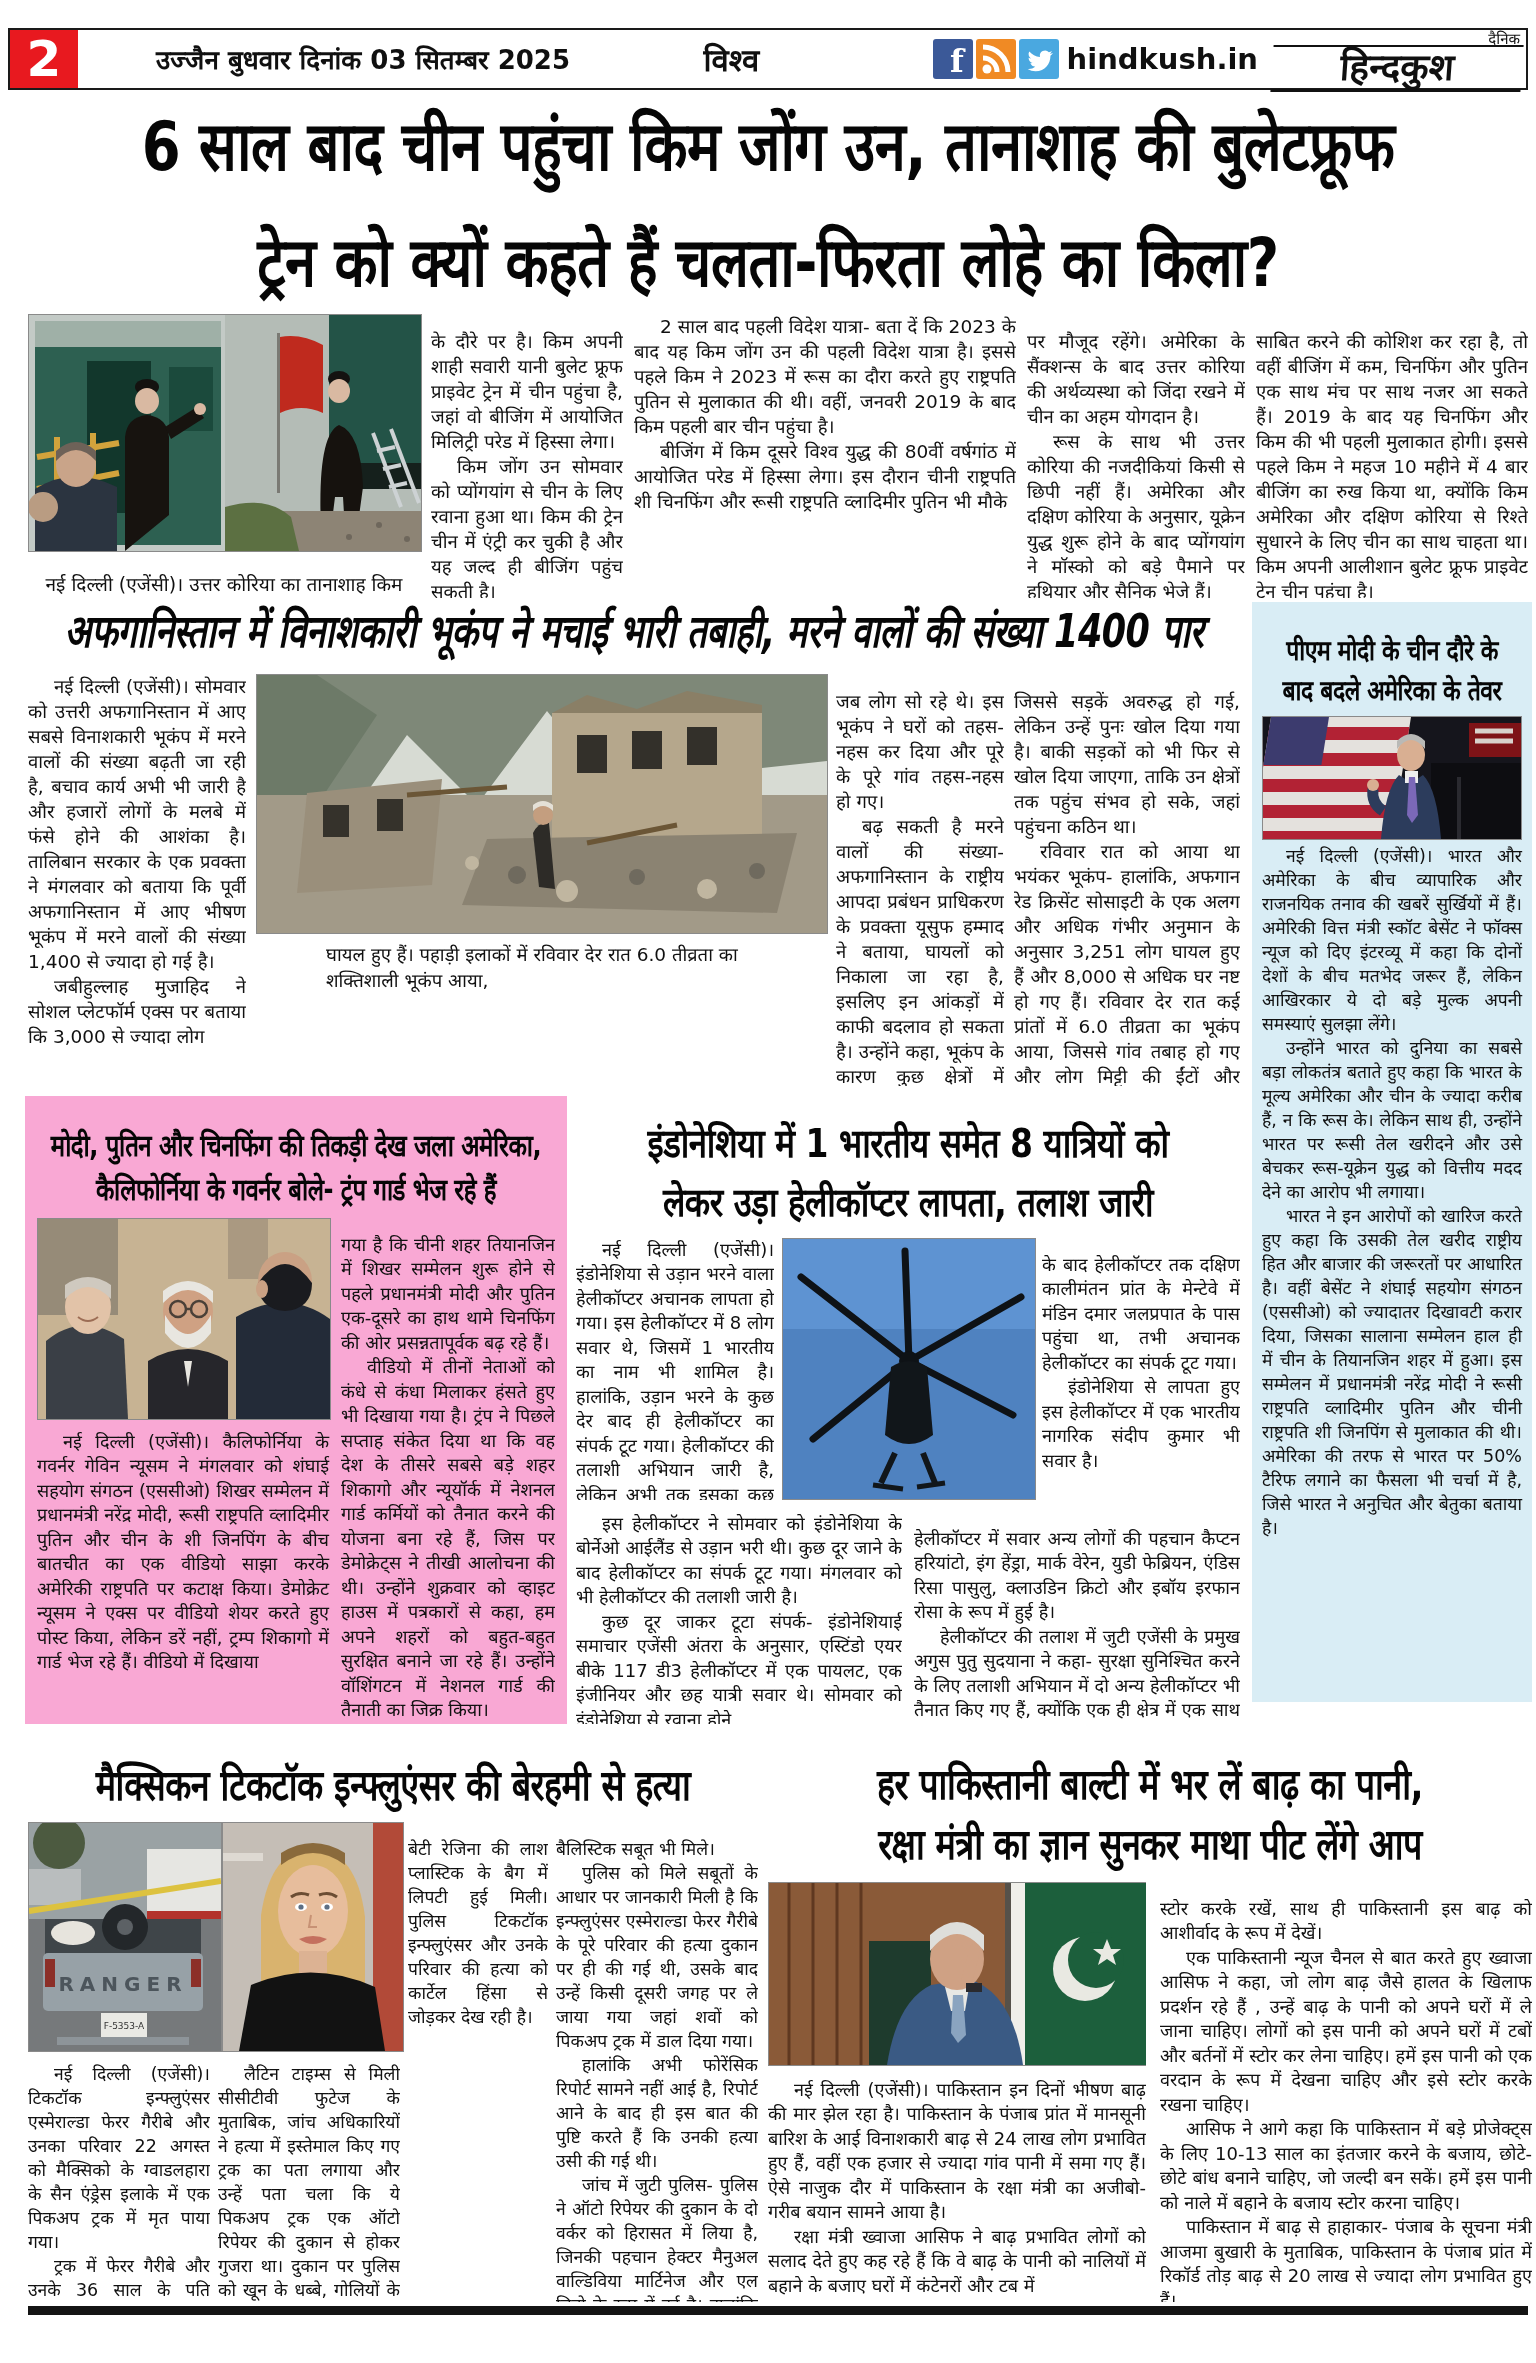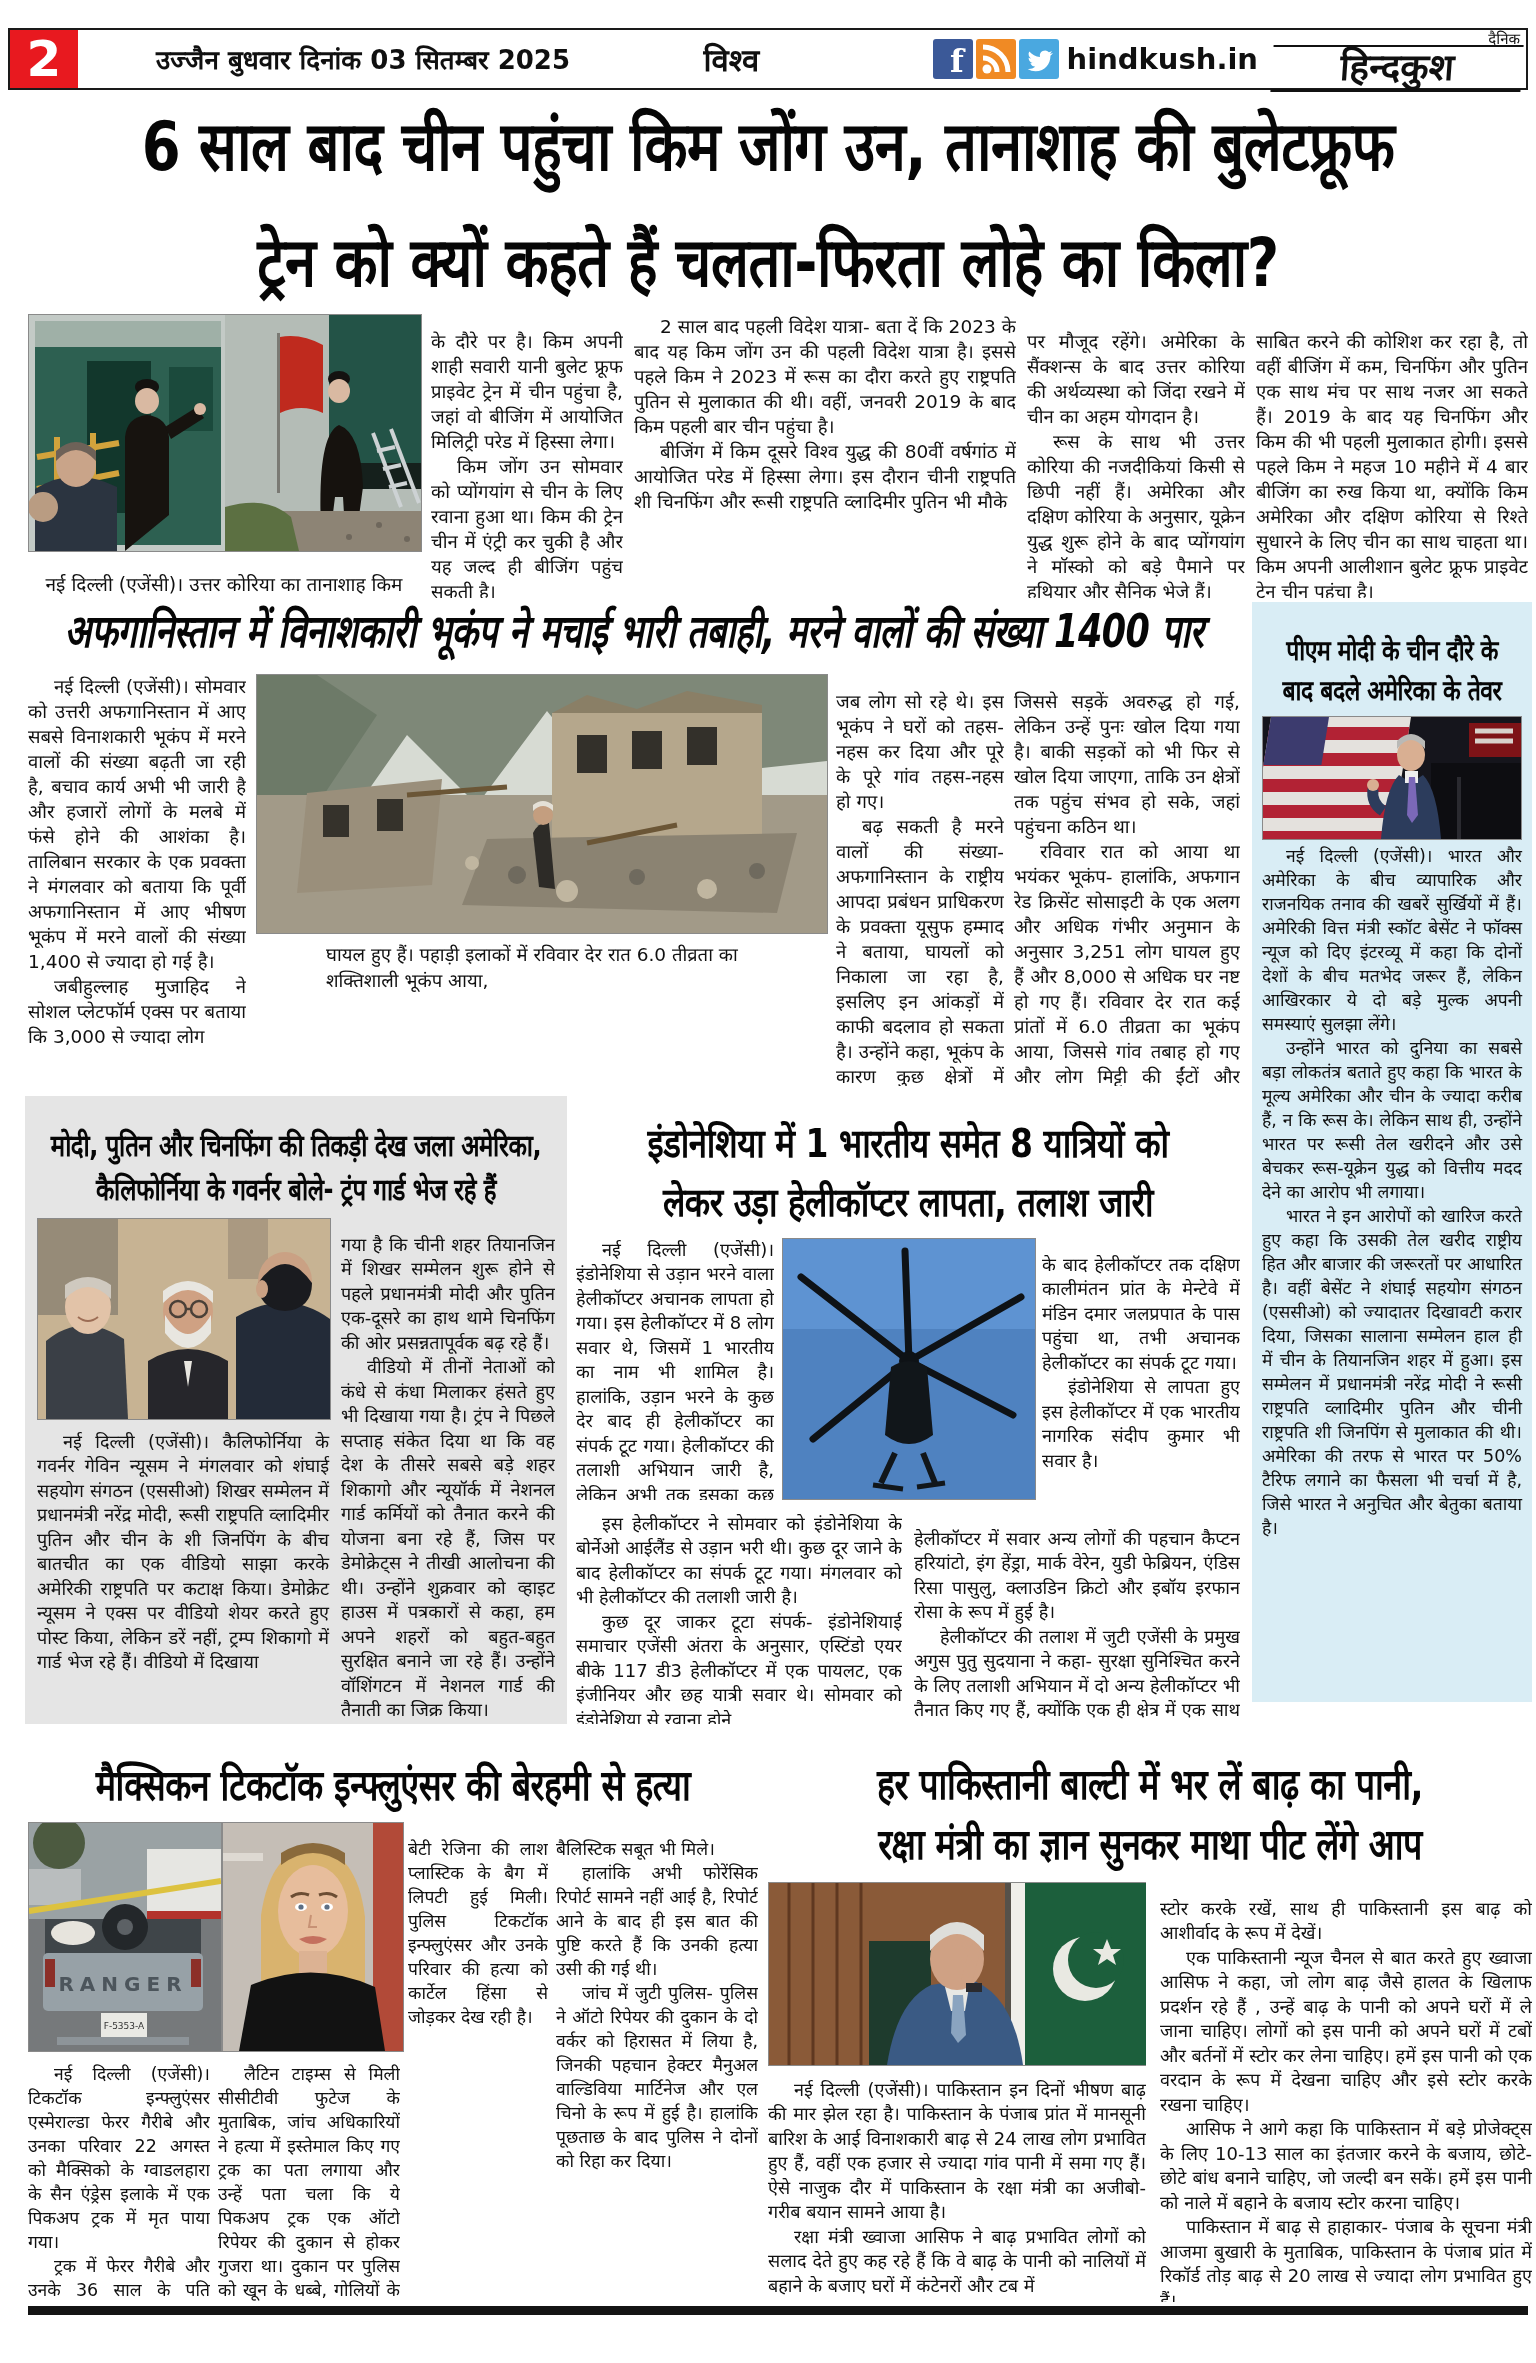--- a/index.html
+++ b/index.html
@@ -48,21 +48,21 @@
   .q3{width:168px;flex:none;overflow:hidden;}
   .q4{width:226px;flex:none;overflow:hidden;}
   
   .sidebar{position:absolute;left:1252px;top:602px;width:280px;height:1100px;background:#d9edf5;
            padding:8px 10px;box-sizing:border-box;overflow:hidden;}
   .sb-head{text-align:center;line-height:40px;margin-bottom:6px;}
   .sb-head .hl{font-size:23px;transform:scaleY(1.2);}
   .sb-body{font-size:17.5px;line-height:24px;text-align:justify;}
   .sb-body p{margin:0;text-indent:24px;}
   
-  .trio{position:absolute;left:25px;top:1096px;width:542px;height:628px;background:#e5e5e5;
+  .trio{position:absolute;left:25px;top:1096px;width:542px;height:628px;background:#f9a8d4;
         padding:8px 12px;box-sizing:border-box;overflow:hidden;}
   .trio-head{text-align:center;line-height:44px;margin-bottom:6px;}
   .trio-head .hl{font-size:24px;transform:scaleY(1.25);}
   .trio-cols{display:flex;gap:12px;}
   .t1{width:292px;flex:none;}
   .t2{flex:1;overflow:hidden;}
   .trio .bt{font-size:18px;line-height:24.5px;}
   
   .heli{position:absolute;left:576px;top:1096px;width:664px;height:628px;overflow:hidden;}
   .heli-head{text-align:center;line-height:56px;margin-bottom:4px;}
@@ -441,20 +441,21 @@
           <div class="tkA2 bt">
             <p>लैटिन टाइम्स से मिली सीसीटीवी फुटेज के मुताबिक, जांच अधिकारियों ने हत्या में इस्तेमाल किए गए ट्रक का पता लगाया और उन्हें पता चला कि ये पिकअप ट्रक एक ऑटो रिपेयर की दुकान से होकर गुजरा था। दुकान पर पुलिस को खून के धब्बे, गोलियों के खोखे और अन्य</p>
           </div>
         </div>
       </div>
       <div class="tkB bt">
         <p class="noind">बेटी रेजिना की लाश प्लास्टिक के बैग में लिपटी हुई मिली। पुलिस टिकटॉक इन्फ्लुएंसर और उनके परिवार की हत्या को कार्टेल हिंसा से जोड़कर देख रही है।</p>
       </div>
       <div class="tkC bt">
         <p class="noind">बैलिस्टिक सबूत भी मिले।</p>
+        <p>पुलिस को मिले सबूतों के आधार पर जानकारी मिली है कि इन्फ्लुएंसर एस्मेराल्डा फेरर गैरीबे के पूरे परिवार की हत्या दुकान पर ही की गई थी, उसके बाद उन्हें किसी दूसरी जगह पर ले जाया गया जहां शवों को पिकअप ट्रक में डाल दिया गया।</p>
         <p>हालांकि अभी फोरेंसिक रिपोर्ट सामने नहीं आई है, रिपोर्ट आने के बाद ही इस बात की पुष्टि करते हैं कि उनकी हत्या उसी की गई थी।</p>
         <p>जांच में जुटी पुलिस- पुलिस ने ऑटो रिपेयर की दुकान के दो वर्कर को हिरासत में लिया है, जिनकी पहचान हेक्टर मैनुअल वाल्डिविया मार्टिनेज और एल चिनो के रूप में हुई है। हालांकि पूछताछ के बाद पुलिस ने दोनों को रिहा कर दिया।</p>
       </div>
     </div>
   </section>
 
   <section class="flood">
     <h2 class="fl-head">
       <span class="hl">हर पाकिस्तानी बाल्टी में भर लें बाढ़ का पानी,</span><br>
       <span class="hl">रक्षा मंत्री का ज्ञान सुनकर माथा पीट लेंगे आप</span>

